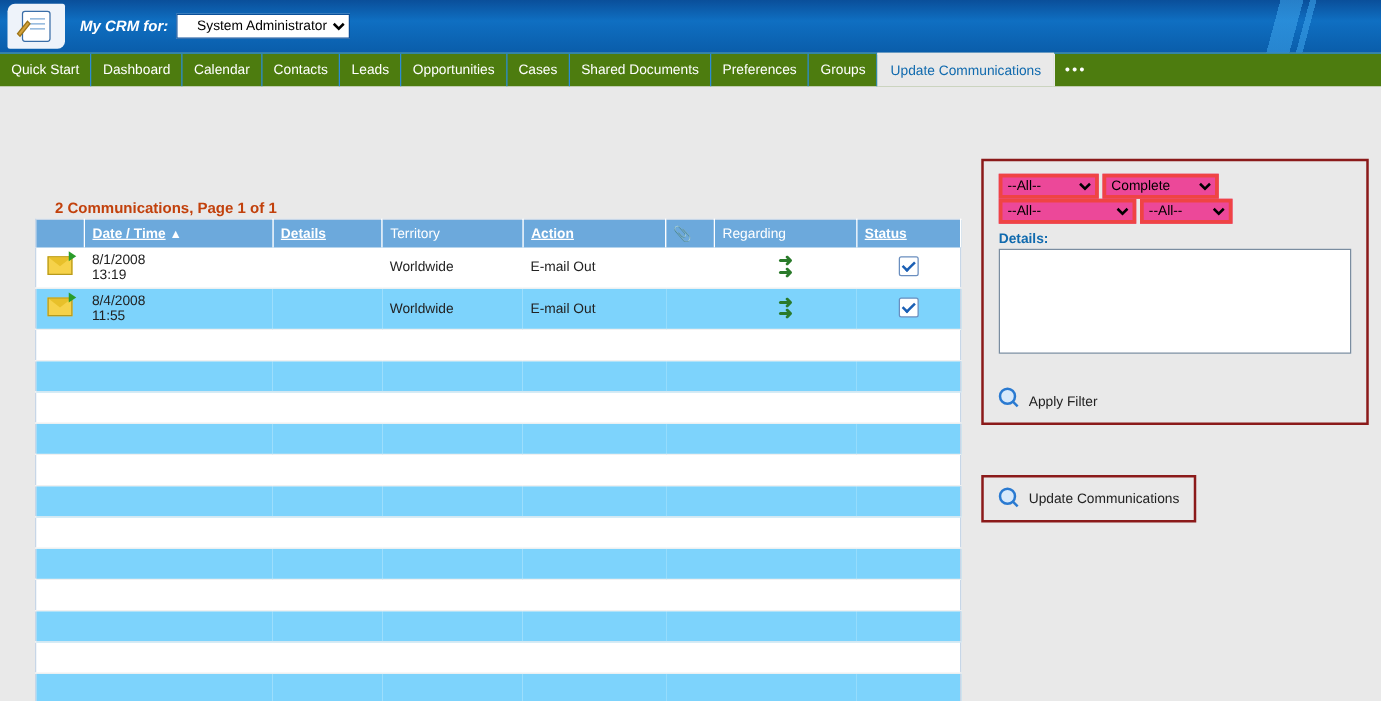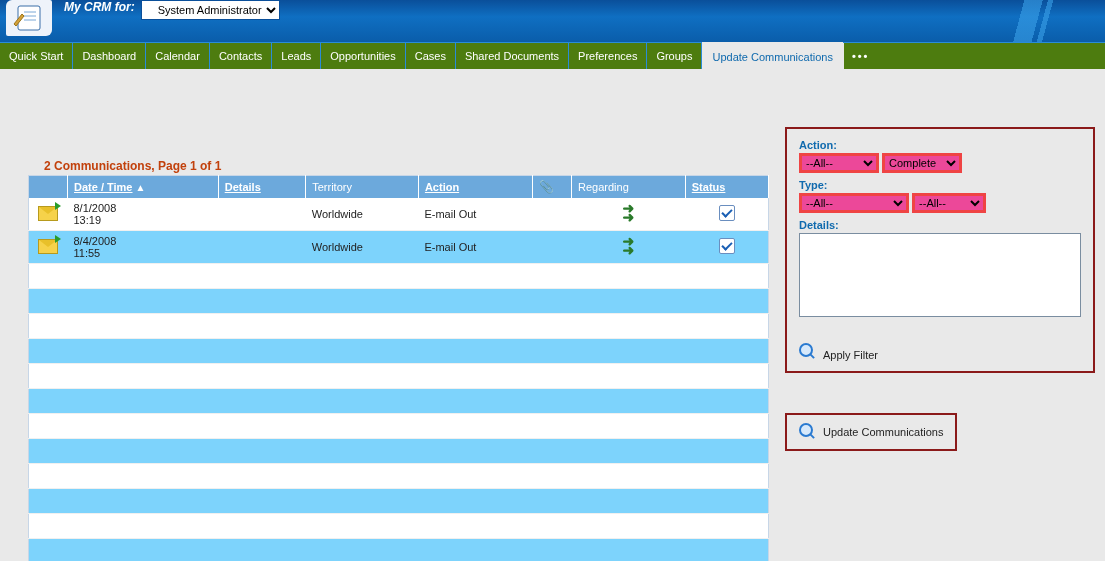--- a/index.html
+++ b/index.html
@@ -1,16 +1,16 @@
 <!DOCTYPE html>
 <html><head>
 <meta charset="utf-8">
 <style>
   html,body{margin:0;padding:0;font-family:Verdana,Arial,sans-serif;font-size:11px;color:#222;background:#e9e9e9;}
-  .topbar{background:linear-gradient(#0a4f9a,#0f6fc2 40%,#0a5daa);height:42px;position:relative;color:#fff;display:flex;align-items:flex-start;padding-left:6px;}
+  .topbar{background:linear-gradient(#0a4f9a,#0f6fc2 40%,#0a5daa);height:42px;position:relative;color:#fff;display:flex;align-items:center;padding-left:6px;}
   .topbar .logo{width:46px;height:36px;background:#eef3fa;border-radius:6px 2px 6px 2px;margin-right:12px;position:relative;display:flex;align-items:center;justify-content:center;}
   .topbar .logo svg{display:block;}
   .topbar .mycrm-label{font-weight:bold;font-style:italic;font-size:12px;margin-right:6px;}
   .topbar select{font-size:11px;height:20px;border:1px solid #0a4f9a;background:#fff;color:#000;padding-left:12px;}
   .topbar .ribbon{position:absolute;right:0;top:0;width:120px;height:42px;background:linear-gradient(105deg,transparent 30%,#3aa0e8 30%,#3aa0e8 44%,transparent 44%,transparent 48%,#3aa0e8 48%,#3aa0e8 52%,transparent 52%);opacity:.6;}
   .tabbar{background:#4d7c0f;display:flex;align-items:stretch;height:26px;border-top:1px solid #2a8cd8;}
   .tabbar .tab{color:#fff;font-size:11px;padding:0 9px;display:flex;align-items:center;border-right:1px solid #2a8cd8;white-space:nowrap;cursor:pointer;}
   .tabbar .tab.active{background:#e9e9e9;color:#106aae;font-weight:normal;border-top:2px solid #e9e9e9;margin-top:-1px;border-right:1px solid #e9e9e9;border-left:1px solid #e9e9e9;}
   .tabbar .more{color:#fff;padding:0 8px;display:flex;align-items:center;font-weight:bold;letter-spacing:2px;cursor:pointer;}
   .tabbar .divider{width:0;border-left:1px solid #e9e9e9;}
@@ -240,26 +240,24 @@
             <td></td>
             <td></td>
             <td></td>
           </tr>
         </tbody>
     </table>
   </div>
 
   <div class="sidepanel">
     <div class="filterbox">
-      <span class="flabel">Action:</span>
       <select style="width:80px"><option>--All--</option></select>
 
-      <select style="width:80px"><option>Complete</option></select>
-
-      <span class="flabel">Type:</span>
+      <select style="width:93px"><option>Complete</option></select>
+
       <select style="width:110px"><option>--All--</option></select>
 
       <select style="width:74px"><option>--All--</option></select>
 
       <span class="flabel">Details:</span>
       <textarea style=""></textarea>
 
       <div class="applyfilter">
         <span class="mag"></span>
         <span>Apply Filter</span>

